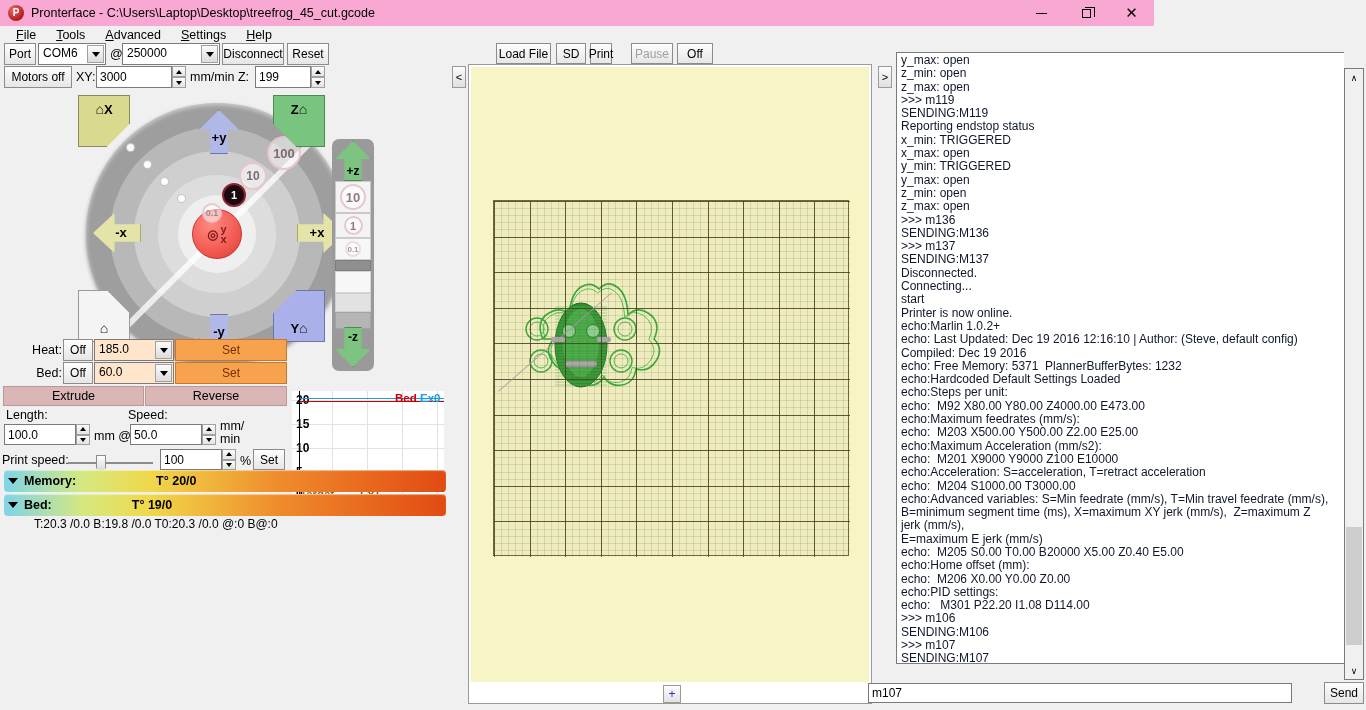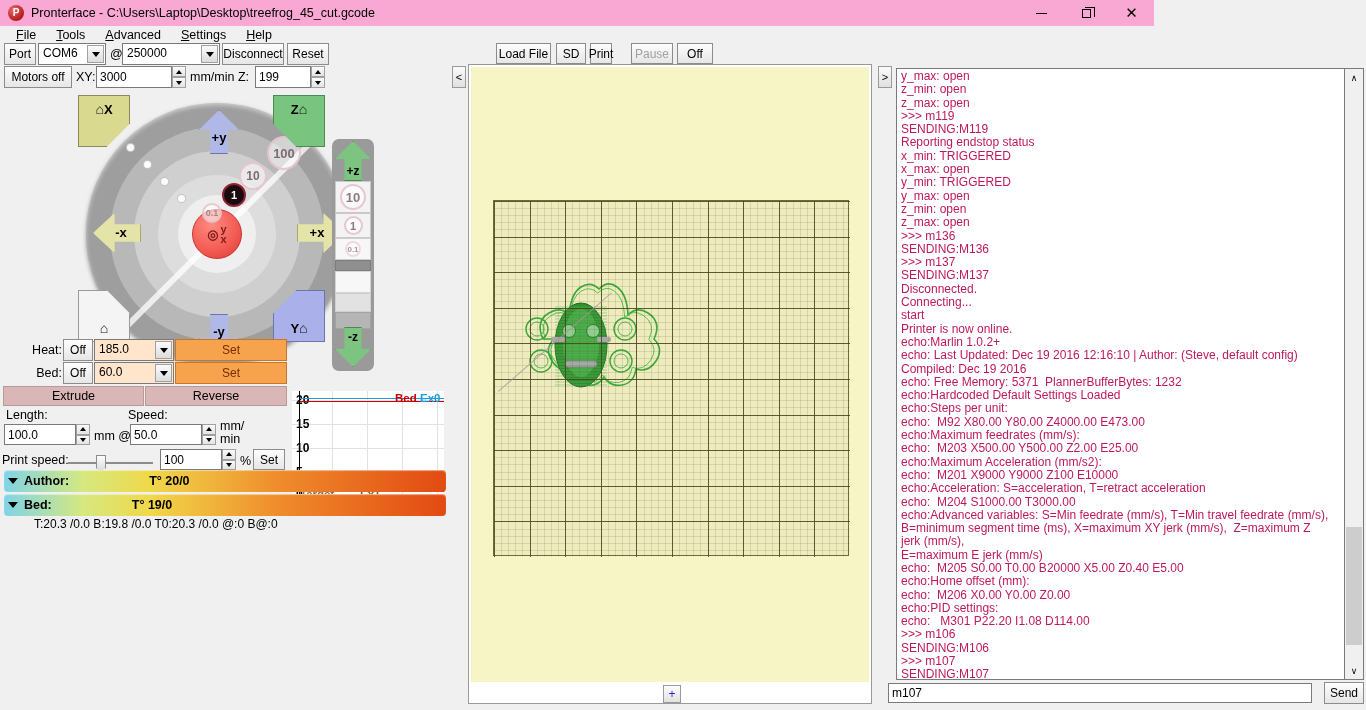--- a/index.html
+++ b/index.html
@@ -215,32 +215,32 @@
   .bedline.major { background:rgba(70,68,25,.85); }
   .plusbtn { position:absolute; left:194px; top:620px; width:18px; height:18px;
     background:linear-gradient(#fdfdfd,#e2e2e2); border:1px solid #9a9a9a;
     color:#2b2bd0; font-size:12px; display:flex;align-items:center;justify-content:center; cursor:pointer;}
 
   .sidetab { position:absolute; width:14px; height:22px;
     background:linear-gradient(#fbfbfb,#e0e0e0); border:1px solid #9a9a9a;
     display:flex; align-items:center; justify-content:center; font-size:11px; cursor:pointer;}
 
   
-  #console { position:absolute; left:896px; top:68px; width:448px; height:612px;
+  #console { position:absolute; left:896px; top:52px; width:448px; height:612px;
              background:#fff; border:1px solid #7a7a7a; border-right:none;
-             overflow:hidden; font-size:12px; line-height:13.3px; color:#be185d;
+             overflow:hidden; font-size:12px; line-height:13.3px; color:#0f172a;
              padding:1px 14px 0 4px; white-space:pre-wrap; }
   #console div { white-space:pre-wrap; }
   #vscroll { position:absolute; left:1344px; top:68px; width:20px; height:612px;
              background:#f0f0f0; border:1px solid #7a7a7a; }
   .sbtn { position:absolute; left:0; width:18px; height:17px; background:#f0f0f0;
           display:flex;align-items:center;justify-content:center; font-size:9px; cursor:pointer;}
   .sthumb{ position:absolute; left:1px; width:16px; background:#cdcdcd; cursor:pointer;}
 
-  #cmdinput { position:absolute; left:888px; top:683px; width:424px; height:20px; }
+  #cmdinput { position:absolute; left:868px; top:683px; width:424px; height:20px; }
   #sendbtn { position:absolute; left:1324px; top:682px; width:40px; height:22px; }
 </style>
 </head>
 <body>
 
 <div id="app">
 
   <div class="titlebar">
     <div class="tb-icon"></div>
     <div class="tb-title">Pronterface - C:\Users\Laptop\Desktop\treefrog_45_cut.gcode</div>
@@ -480,21 +480,21 @@
       <div style="position:absolute;left:8px;right:0;top:10px;height:1px;background:#cc0000;"></div>
 
       <div style="position:absolute;left:103px;top:1px;font-size:11.5px;font-weight:bold;color:#cc0000;">Bed</div>
       <div style="position:absolute;left:128px;top:1px;font-size:11.5px;font-weight:bold;color:#1a9ee0;">Ex0</div>
       <div style="position:absolute;left:8px;top:97px;font-size:11.5px;font-weight:bold;color:#8a6d3b;">Target</div>
       <div style="position:absolute;left:68px;top:97px;font-size:11.5px;font-weight:bold;color:#6b6b2a;">Ex1</div>
     </div>
 
     <div class="statusbar" style="top:427px;">
       <span class="caret"></span>
-      <span class="nm">Author:</span>
+      <span class="nm">Memory:</span>
       <span class="tv">T° 20/0</span>
     </div>
     <div class="statusbar" style="top:451px;">
       <span class="caret"></span>
       <span class="nm">Bed:</span>
       <span class="tv">T° 19/0</span>
     </div>
     <div style="position:absolute;left:2px;top:474px;font-size:12px;color:#000;margin-left:32px;">T:20.3 /0.0 B:19.8 /0.0 T0:20.3 /0.0 @:0 B@:0</div>
   </div>
 

